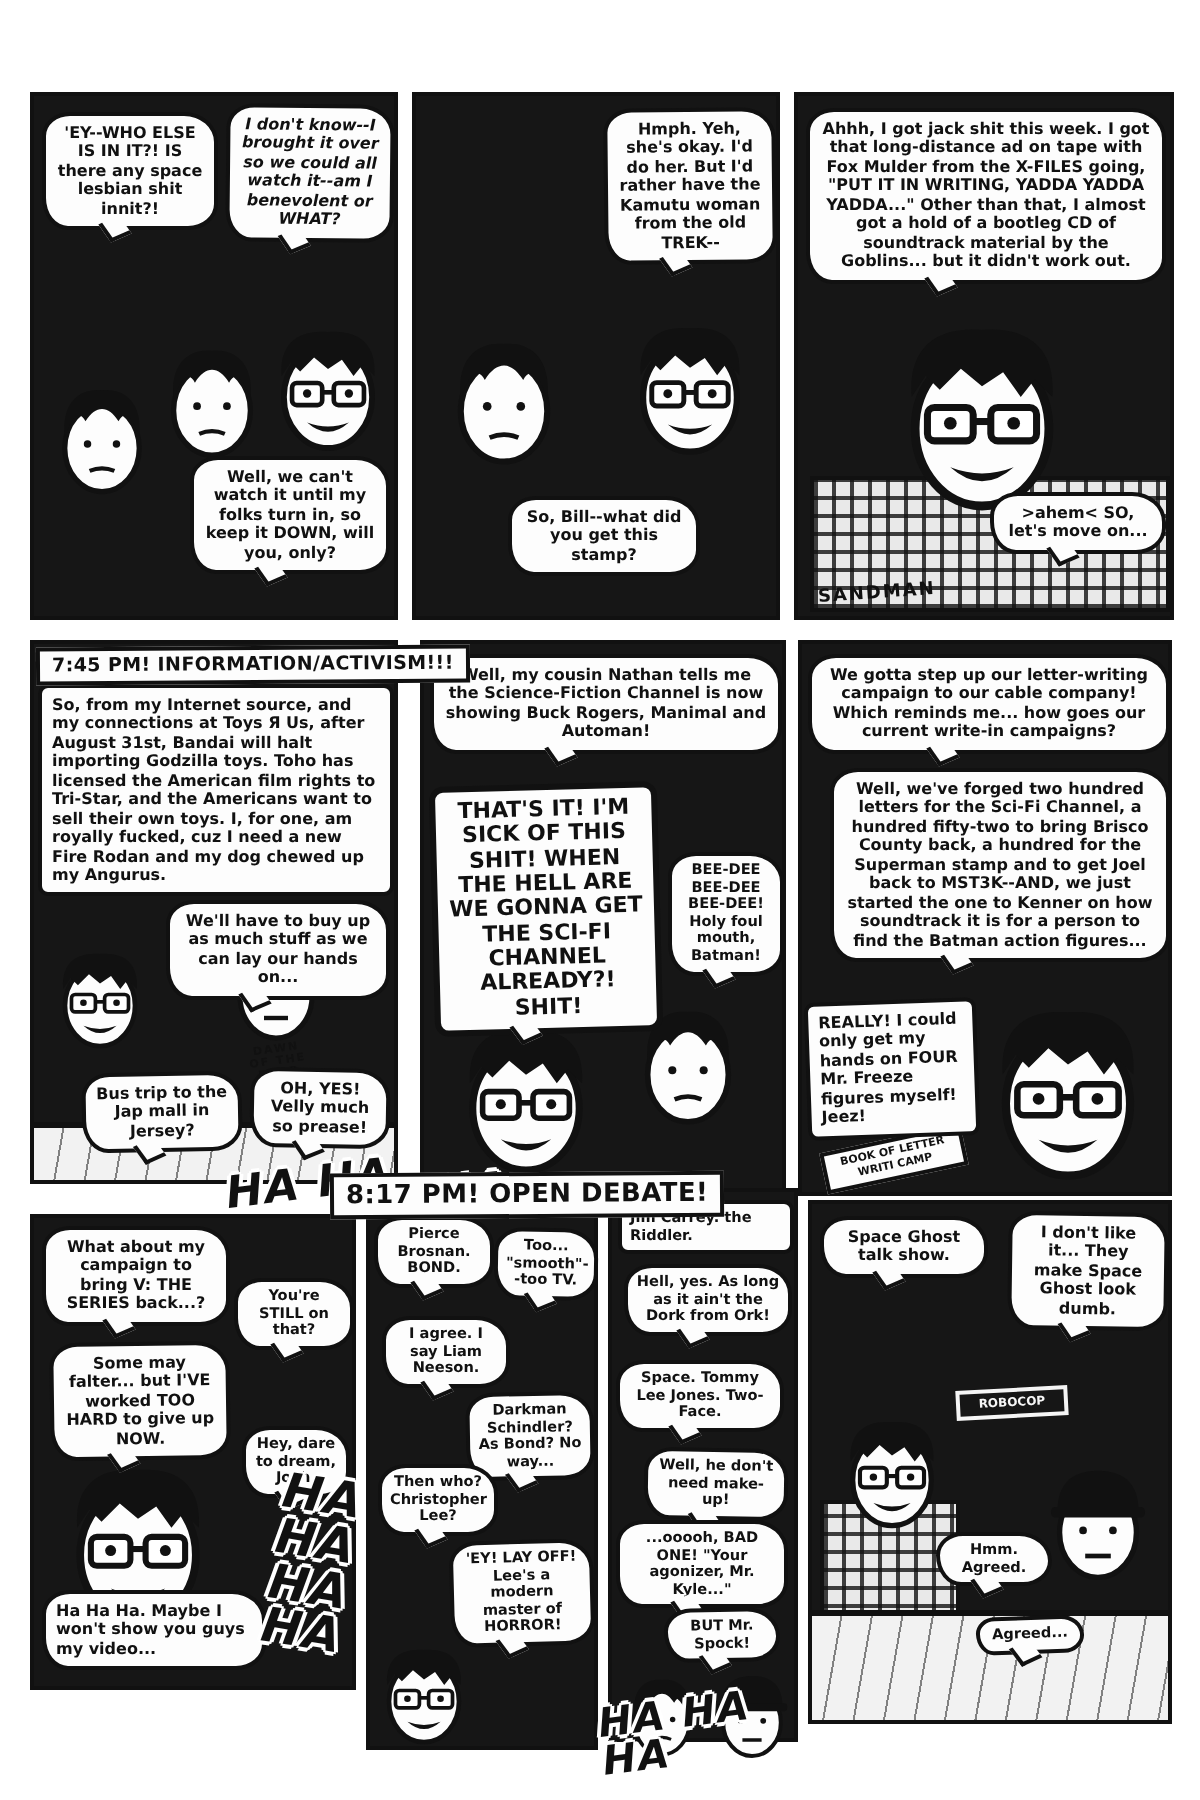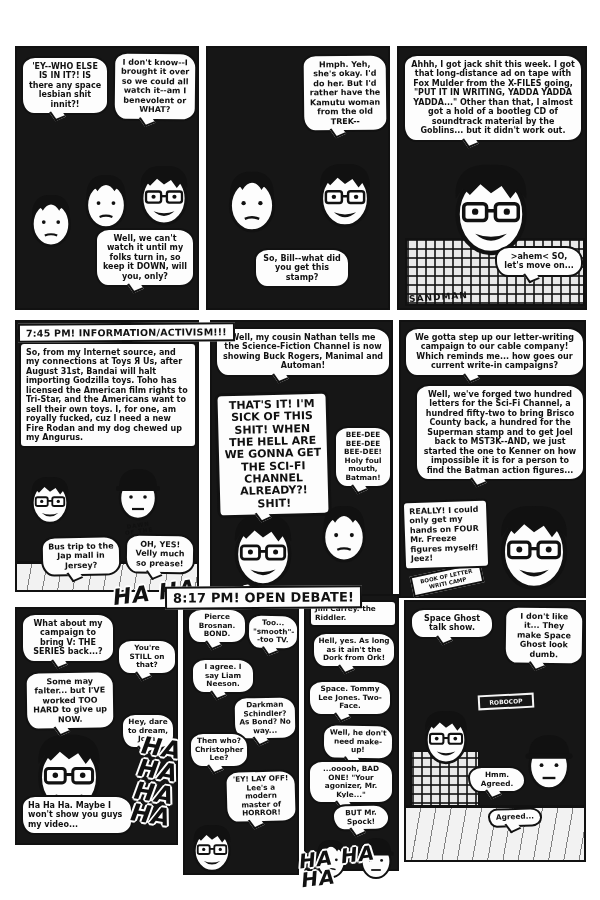--- a/index.html
+++ b/index.html
@@ -73,21 +73,21 @@
       <circle cx="32" cy="33" r="1.8" fill="#111"></circle>
       <path d="M19,45 L31,45" stroke="#111" stroke-width="2.2"></path>
     </g>
   </defs>
 </svg>
 
 <div id="page">
 
   <section class="panel" style="left:15px;top:46px;width:184px;height:264px;">
     <div class="balloon" style="left:4px;top:8px;width:88px;">'EY--WHO ELSE IS IN IT?! IS there any space lesbian shit innit?!</div>
-    <div class="balloon" style="left:96px;top:4px;width:84px;transform:rotate(.6deg);">I don't know--I brought it over so we could all watch it--am I benevolent or WHAT?</div>
+    <div class="balloon" style="left:96px;top:4px;width:84px;transform:rotate(.6deg);font-style:italic;">I don't know--I brought it over so we could all watch it--am I benevolent or WHAT?</div>
     <div class="balloon" style="left:78px;top:180px;width:100px;">Well, we can't watch it until my folks turn in, so keep it DOWN, will you, only?</div>
     <svg class="art" viewBox="0 0 50 60" style="left:8px;top:142px;width:52px;height:62px;">
         <use href="#gFacePlain"></use>
       </svg>
     <svg class="art" viewBox="0 0 50 60" style="left:62px;top:122px;width:54px;height:64px;">
         <use href="#gFacePlain"></use>
       </svg>
     <svg class="art" viewBox="0 0 50 60" style="left:118px;top:112px;width:58px;height:70px;">
         <use href="#gFaceGlasses"></use>
       </svg>
@@ -110,20 +110,21 @@
     <div class="plaid" style="left:6px;bottom:2px;width:176px;height:64px;"></div>
     <svg class="art" viewBox="0 0 50 60" style="left:48px;top:108px;width:88px;height:106px;">
         <use href="#gFaceGlasses"></use>
       </svg>
     <span class="art-text" style="left:10px;bottom:6px;font-size:9px;transform:rotate(-4deg);color:#111;">SANDMAN</span>
   </section>
 
   <section class="panel" style="left:15px;top:320px;width:184px;height:272px;">
     <div class="panel-header" style="left:1px;top:1px;">7:45 PM! INFORMATION/ACTIVISM!!!</div>
     <div class="balloon textblock no-tail" style="left:2px;top:20px;width:178px;">So, from my Internet source, and my connections at Toys Я Us, after August 31st, Bandai will halt importing Godzilla toys. Toho has licensed the American film rights to Tri-Star, and the Americans want to sell their own toys. I, for one, am royally fucked, cuz I need a new Fire Rodan and my dog chewed up my Angurus.</div>
+    <div class="balloon" style="left:66px;top:128px;width:112px;">We'll have to buy up as much stuff as we can lay our hands on...</div>
     <div class="balloon" style="left:24px;top:214px;width:80px;transform:rotate(-1deg);">Bus trip to the Jap mall in Jersey?</div>
     <div class="balloon" style="left:108px;top:212px;width:70px;transform:rotate(1deg);">OH, YES! Velly much so prease!</div>
     <svg class="art" viewBox="0 0 50 60" style="left:10px;top:150px;width:46px;height:56px;">
         <use href="#gFaceGlasses"></use>
       </svg>
     <svg class="art" viewBox="0 0 50 60" style="left:96px;top:142px;width:50px;height:60px;">
         <use href="#gFaceCap"></use>
       </svg>
     <div class="table-band" style="left:0;bottom:0;width:100%;height:26px;"></div>
     <span class="art-text" style="left:104px;top:200px;font-size:5.5px;color:#111;transform:rotate(-8deg);width:36px;line-height:1.1;text-align:center;">DAWN OF THE DEAD</span>
@@ -138,21 +139,21 @@
         <use href="#gFaceGlasses"></use>
       </svg>
     <svg class="art" viewBox="0 0 50 60" style="left:104px;top:178px;width:56px;height:68px;">
         <use href="#gFacePlain"></use>
       </svg>
     <span class="sfx" style="left:6px;bottom:-12px;">HA</span>
   </section>
 
   <section class="panel" style="left:399px;top:320px;width:187px;height:278px;padding-left:14px;">
     <div class="balloon" style="left:3px;top:5px;width:181px;">We gotta step up our letter-writing campaign to our cable company! Which reminds me... how goes our current write-in campaigns?</div>
-    <div class="balloon" style="left:14px;top:62px;width:170px;">Well, we've forged two hundred letters for the Sci-Fi Channel, a hundred fifty-two to bring Brisco County back, a hundred for the Superman stamp and to get Joel back to MST3K--AND, we just started the one to Kenner on how impossible it is for a person to find the Batman action figures...</div>
+    <div class="balloon" style="left:14px;top:62px;width:170px;">Well, we've forged two hundred letters for the Sci-Fi Channel, a hundred fifty-two to bring Brisco County back, a hundred for the Superman stamp and to get Joel back to MST3K--AND, we just started the one to Kenner on how soundtrack it is for a person to find the Batman action figures...</div>
     <div class="balloon textblock no-tail" style="left:2px;top:178px;width:86px;transform:rotate(-2deg);">REALLY! I could only get my hands on FOUR Mr. Freeze figures myself! Jeez!</div>
     <svg class="art" viewBox="0 0 50 60" style="left:92px;top:176px;width:82px;height:98px;">
         <use href="#gFaceGlasses"></use>
       </svg>
     <div class="whitebox" style="left:10px;bottom:6px;width:62px;transform:rotate(-12deg);">BOOK OF LETTER WRITI CAMP</div>
   </section>
 
   <section class="panel" style="left:15px;top:607px;width:163px;height:238px;text-decoration:underline;">
     <div class="balloon" style="left:4px;top:4px;width:94px;">What about my campaign to bring V: THE SERIES back...?</div>
     <div class="balloon small" style="left:100px;top:30px;width:60px;">You're STILL on that?</div>

